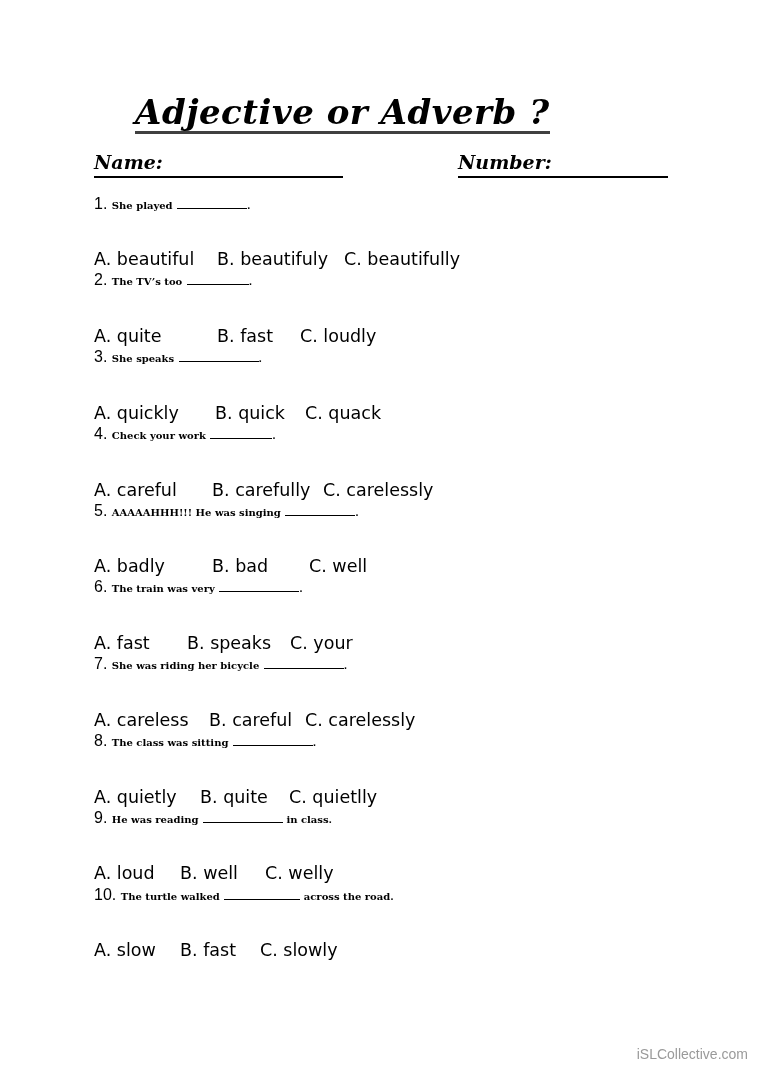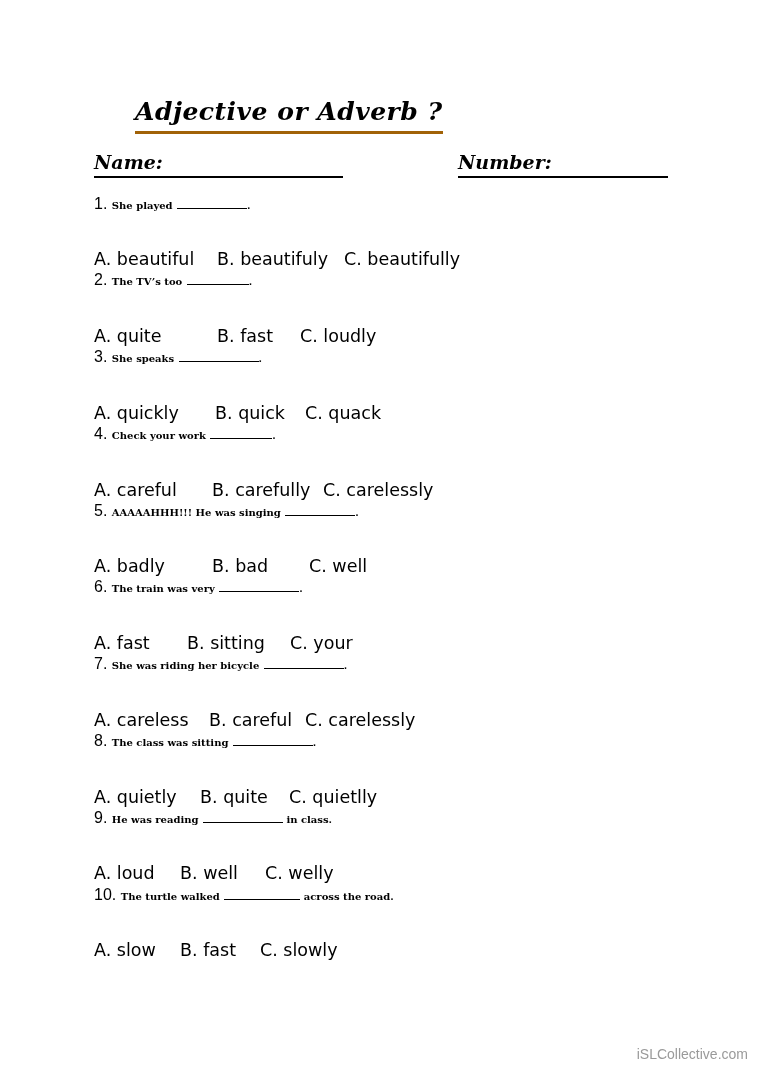--- a/index.html
+++ b/index.html
@@ -4,22 +4,22 @@
   <style>
     html, body { margin: 0; padding: 0; }
     body {
       width: 766px; height: 1084px; background: #ffffff; position: relative;
       overflow: hidden; color: #000;
       font-family: "Liberation Sans", sans-serif;
     }
     .title {
       position: absolute; left: 135px; top: 93px;
       font-family: "DejaVu Serif", serif; font-weight: bold; font-style: italic;
-      font-size: 25px; letter-spacing: 0.5px; line-height: 38px;
-      border-bottom: 3px solid #a16207; padding-bottom: 0; white-space: nowrap;
+      font-size: 34px; letter-spacing: 0.5px; line-height: 38px;
+      border-bottom: 3px solid #404040; padding-bottom: 0; white-space: nowrap;
     }
     .field {
       position: absolute; top: 150px; height: 26px;
       font-family: "DejaVu Serif", serif; font-weight: bold; font-style: italic;
       font-size: 19px; line-height: 24px; border-bottom: 2px solid #000; white-space: nowrap;
     }
     .field-name { left: 94px; width: 249px; }
     .field-number { left: 458px; width: 210px; }
     .q {
       position: absolute; left: 94px; font-size: 16px; line-height: 20px; white-space: nowrap;
@@ -75,21 +75,21 @@
 <div class="q" style="top:501px"><span class="num">5.</span> <span class="stem">AAAAAHHH!!! He was singing</span> <span class="blank" style="width:70px"></span><span class="stem">.</span></div>
 <div class="opts" style="top:538px">
   <span class="opt" style="left:0">A. badly</span>
   <span class="opt" style="left:118px">B. bad</span>
   <span class="opt" style="left:215px">C. well</span>
 </div>
 
 <div class="q" style="top:577px"><span class="num">6.</span> <span class="stem">The train was very</span> <span class="blank" style="width:80px"></span><span class="stem">.</span></div>
 <div class="opts" style="top:615px">
   <span class="opt" style="left:0">A. fast</span>
-  <span class="opt" style="left:93px">B. sitting</span>
+  <span class="opt" style="left:93px">B. speaks</span>
   <span class="opt" style="left:196px">C. your</span>
 </div>
 
 <div class="q" style="top:654px"><span class="num">7.</span> <span class="stem">She was riding her bicycle</span> <span class="blank" style="width:80px"></span><span class="stem">.</span></div>
 <div class="opts" style="top:692px">
   <span class="opt" style="left:0">A. careless</span>
   <span class="opt" style="left:115px">B. careful</span>
   <span class="opt" style="left:211px">C. carelessly</span>
 </div>
 

